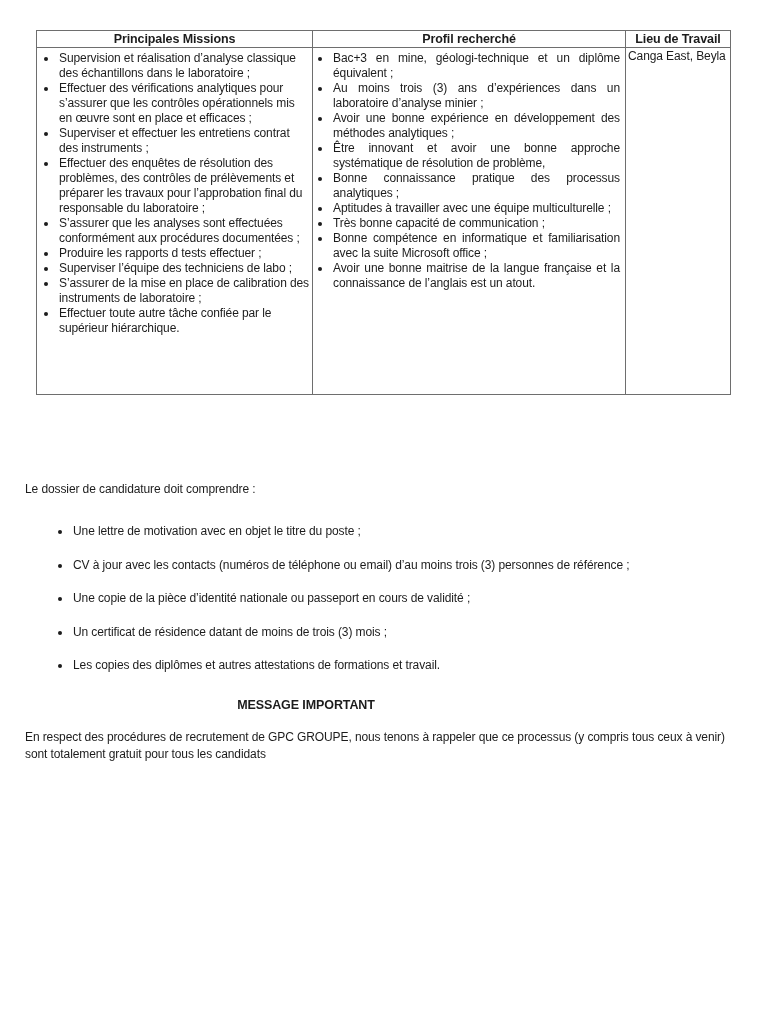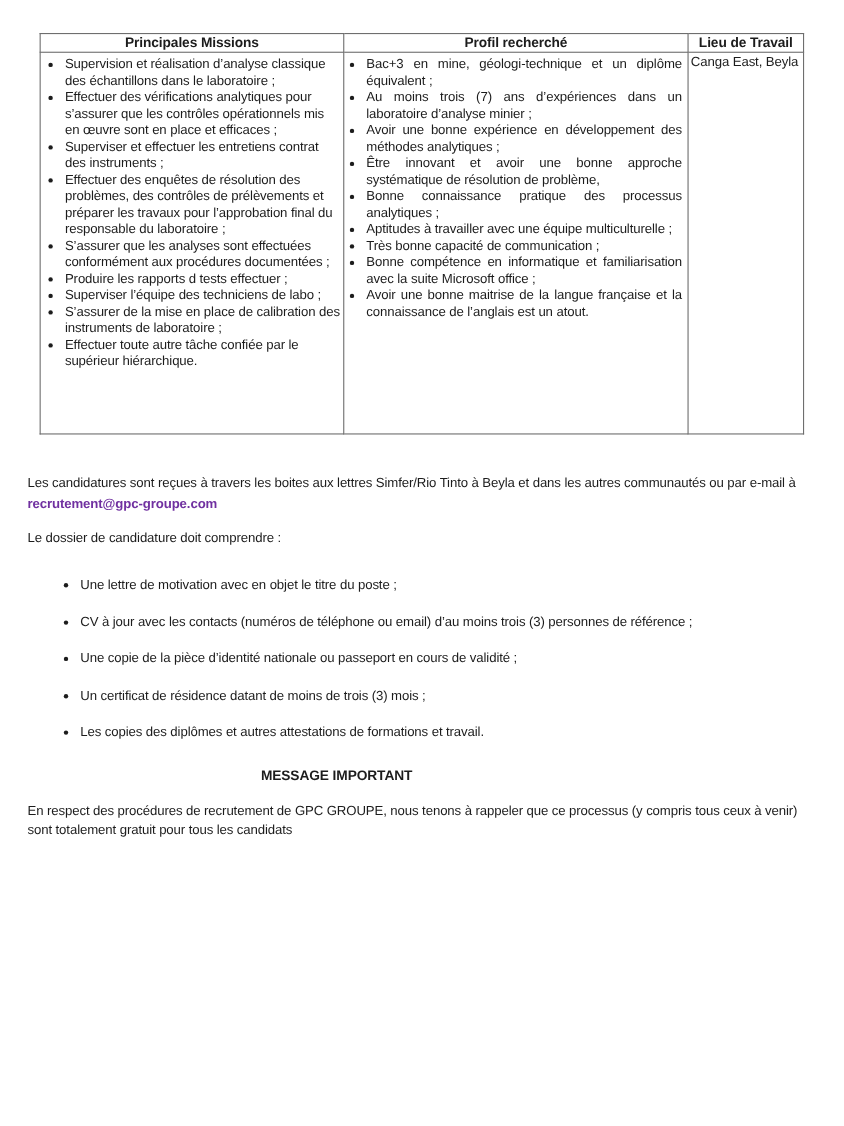--- a/index.html
+++ b/index.html
@@ -106,21 +106,21 @@
               <li>S’assurer de la mise en place de calibration des instruments de laboratoire ;</li>
 
               <li>Effectuer toute autre tâche confiée par le supérieur hiérarchique.</li>
             </ul>
         </td>
         <td class="profil-cell">
           <ul class="cell-list">
 
               <li>Bac+3 en mine, géologi-technique et un diplôme équivalent ;</li>
 
-              <li>Au moins trois (7) ans d’expériences dans un laboratoire d’analyse minier ;</li>
+              <li>Au moins trois (3) ans d’expériences dans un laboratoire d’analyse minier ;</li>
 
               <li>Avoir une bonne expérience en développement des méthodes analytiques ;</li>
 
               <li>Être innovant et avoir une bonne approche systématique de résolution de problème,</li>
 
               <li>Bonne connaissance pratique des processus analytiques ;</li>
 
               <li>Aptitudes à travailler avec une équipe multiculturelle ;</li>
 
               <li>Très bonne capacité de communication ;</li>
@@ -130,24 +130,20 @@
               <li>Avoir une bonne maitrise de la langue française et la connaissance de l’anglais est un atout.</li>
             </ul>
         </td>
         <td class="lieu-cell">
           <span>Canga East, Beyla</span>
         </td>
       </tr>
     </tbody>
   </table>
 
-  <div class="para applications">
-    <span>Les candidatures sont reçues à travers les boites aux lettres Simfer/Rio Tinto à Beyla et dans les autres communautés ou par e-mail à</span>
-    <a class="email">recrutement@gpc-groupe.com</a>
-  </div>
 
   <div class="para dossier-intro">Le dossier de candidature doit comprendre :</div>
 
   <ul class="dossier-list">
 
       <li>Une lettre de motivation avec en objet le titre du poste ;</li>
 
       <li>CV à jour avec les contacts (numéros de téléphone ou email) d’au moins trois (3) personnes de référence ;</li>
 
       <li>Une copie de la pièce d’identité nationale ou passeport en cours de validité ;</li>

